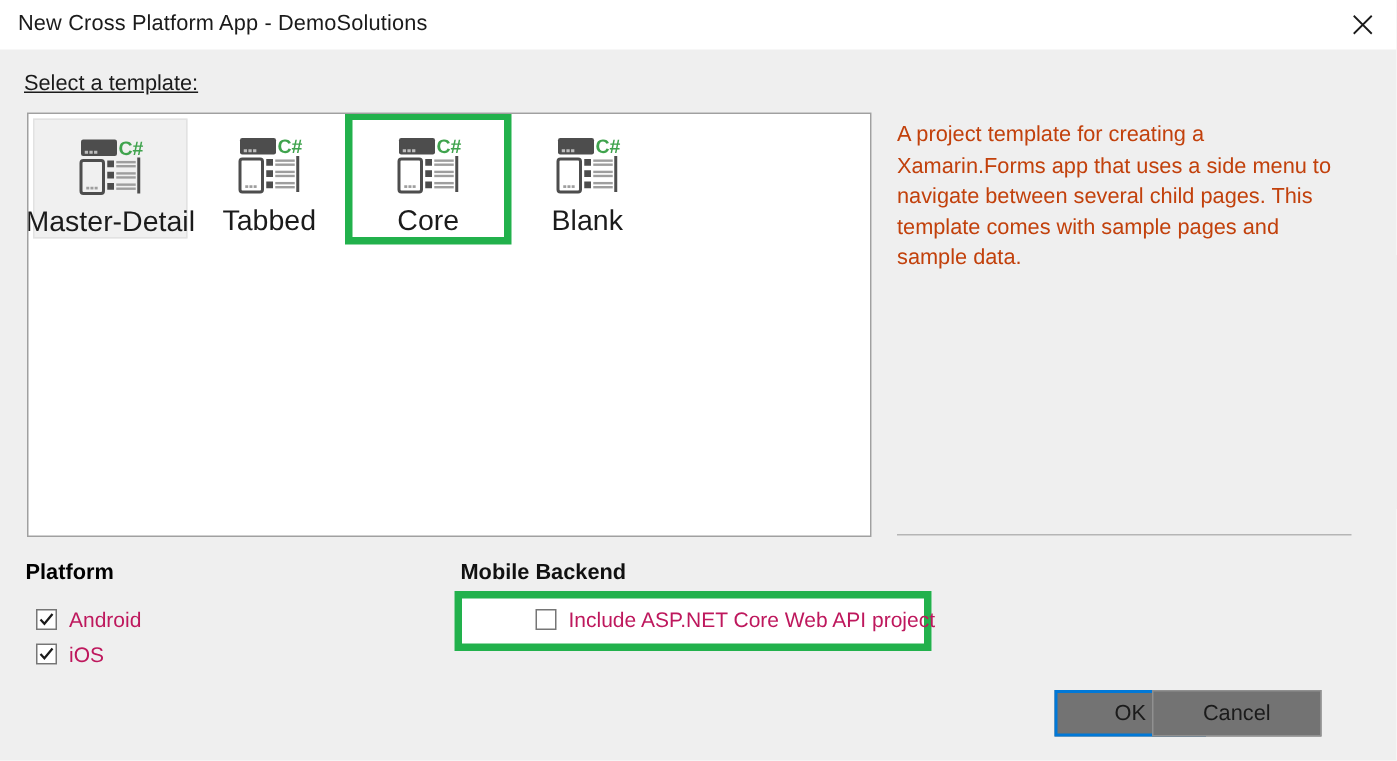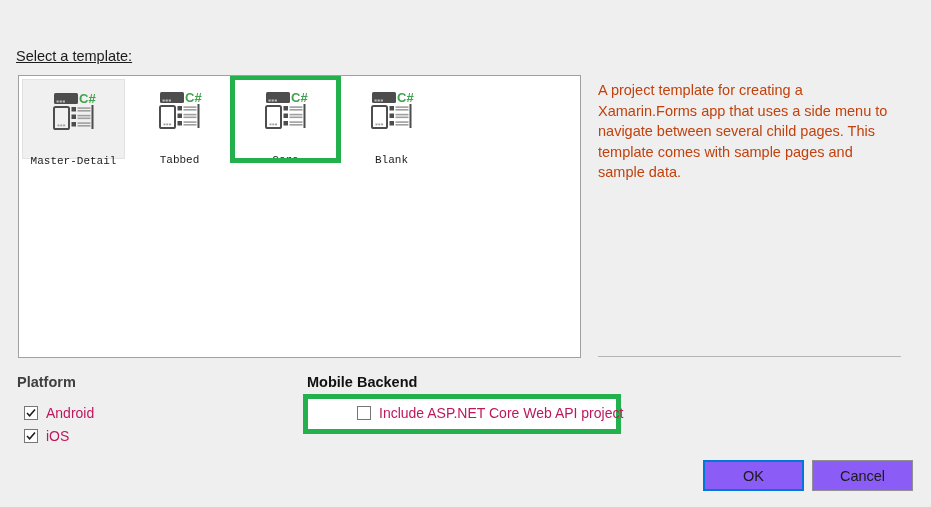--- a/index.html
+++ b/index.html
@@ -103,26 +103,25 @@
     background: #ffffff;
   }
   .tpl-icon {
     margin-top: 10px;
     width: 44px;
     height: 42px;
     position: relative;
   }
   .tpl-icon svg { display: block; }
   .tpl-label {
-    margin-top: 23px;
-    font-size: 11px;
+    margin-top: 7px;
+    font-size: 19px;
     color: #1b1b1b;
     line-height: 1.1;
     white-space: nowrap;
-    font-family: Liberation Mono, monospace;
   }
 
   
   #description-panel {
     position: absolute;
     left: 598px;
     top: 80px;
     width: 302px;
     font-size: 14.5px;
     line-height: 20.5px;
@@ -137,21 +136,21 @@
     background: #b5b5b5;
   }
 
   
   #platform-heading {
     position: absolute;
     left: 17px;
     top: 374px;
     font-size: 14.5px;
     font-weight: bold;
-    color: #404040;
+    color: #000000;
   }
   .checkrow {
     position: absolute;
     display: flex;
     align-items: center;
     cursor: default;
   }
   #platform-android { left: 24px; top: 405px; }
   #platform-ios     { left: 24px; top: 428px; }
 
@@ -200,47 +199,55 @@
     position: absolute;
     left: 311px;
     top: 405px;
     margin-left: 46px;
   }
 
   
   .dlg-button {
     position: absolute;
     height: 31px;
-    background: #8b5cf6;
+    background: #737373;
     display: flex;
     align-items: center;
     justify-content: center;
     font-size: 14.5px;
     color: #1b1b1b;
     box-sizing: border-box;
     cursor: default;
   }
   #ok-button {
     left: 703px;
     top: 460px;
     width: 101px;
     border: 2px solid #0078d7;
   }
   #cancel-button {
-    left: 812px;
+    left: 768px;
     top: 460px;
-    width: 101px;
+    width: 113px;
     border: 1px solid #909090;
   }
 </style>
 </head>
 <body>
 
 <div id="dialog">
 
+  <div id="titlebar">
+    <div id="titlebar-text">New Cross Platform App - DemoSolutions</div>
+    <div id="close-button">
+      <svg width="15" height="15" viewBox="0 0 15 15" aria-hidden="true">
+        <path d="M1.5 1.5 L13.5 13.5 M13.5 1.5 L1.5 13.5" stroke="#1b1b1b" stroke-width="1.2" fill="none"></path>
+      </svg>
+    </div>
+  </div>
 
   <div id="select-template-label">Select a template:</div>
 
   <div id="template-listbox">
     <div id="template-row">
 
       <div class="template-item hovered">
         <div class="tpl-icon">
           <svg width="44" height="42" viewBox="0 0 44 42">
             <rect x="2" y="3" width="24" height="11" rx="1.5" fill="#4d4d4d"></rect>

